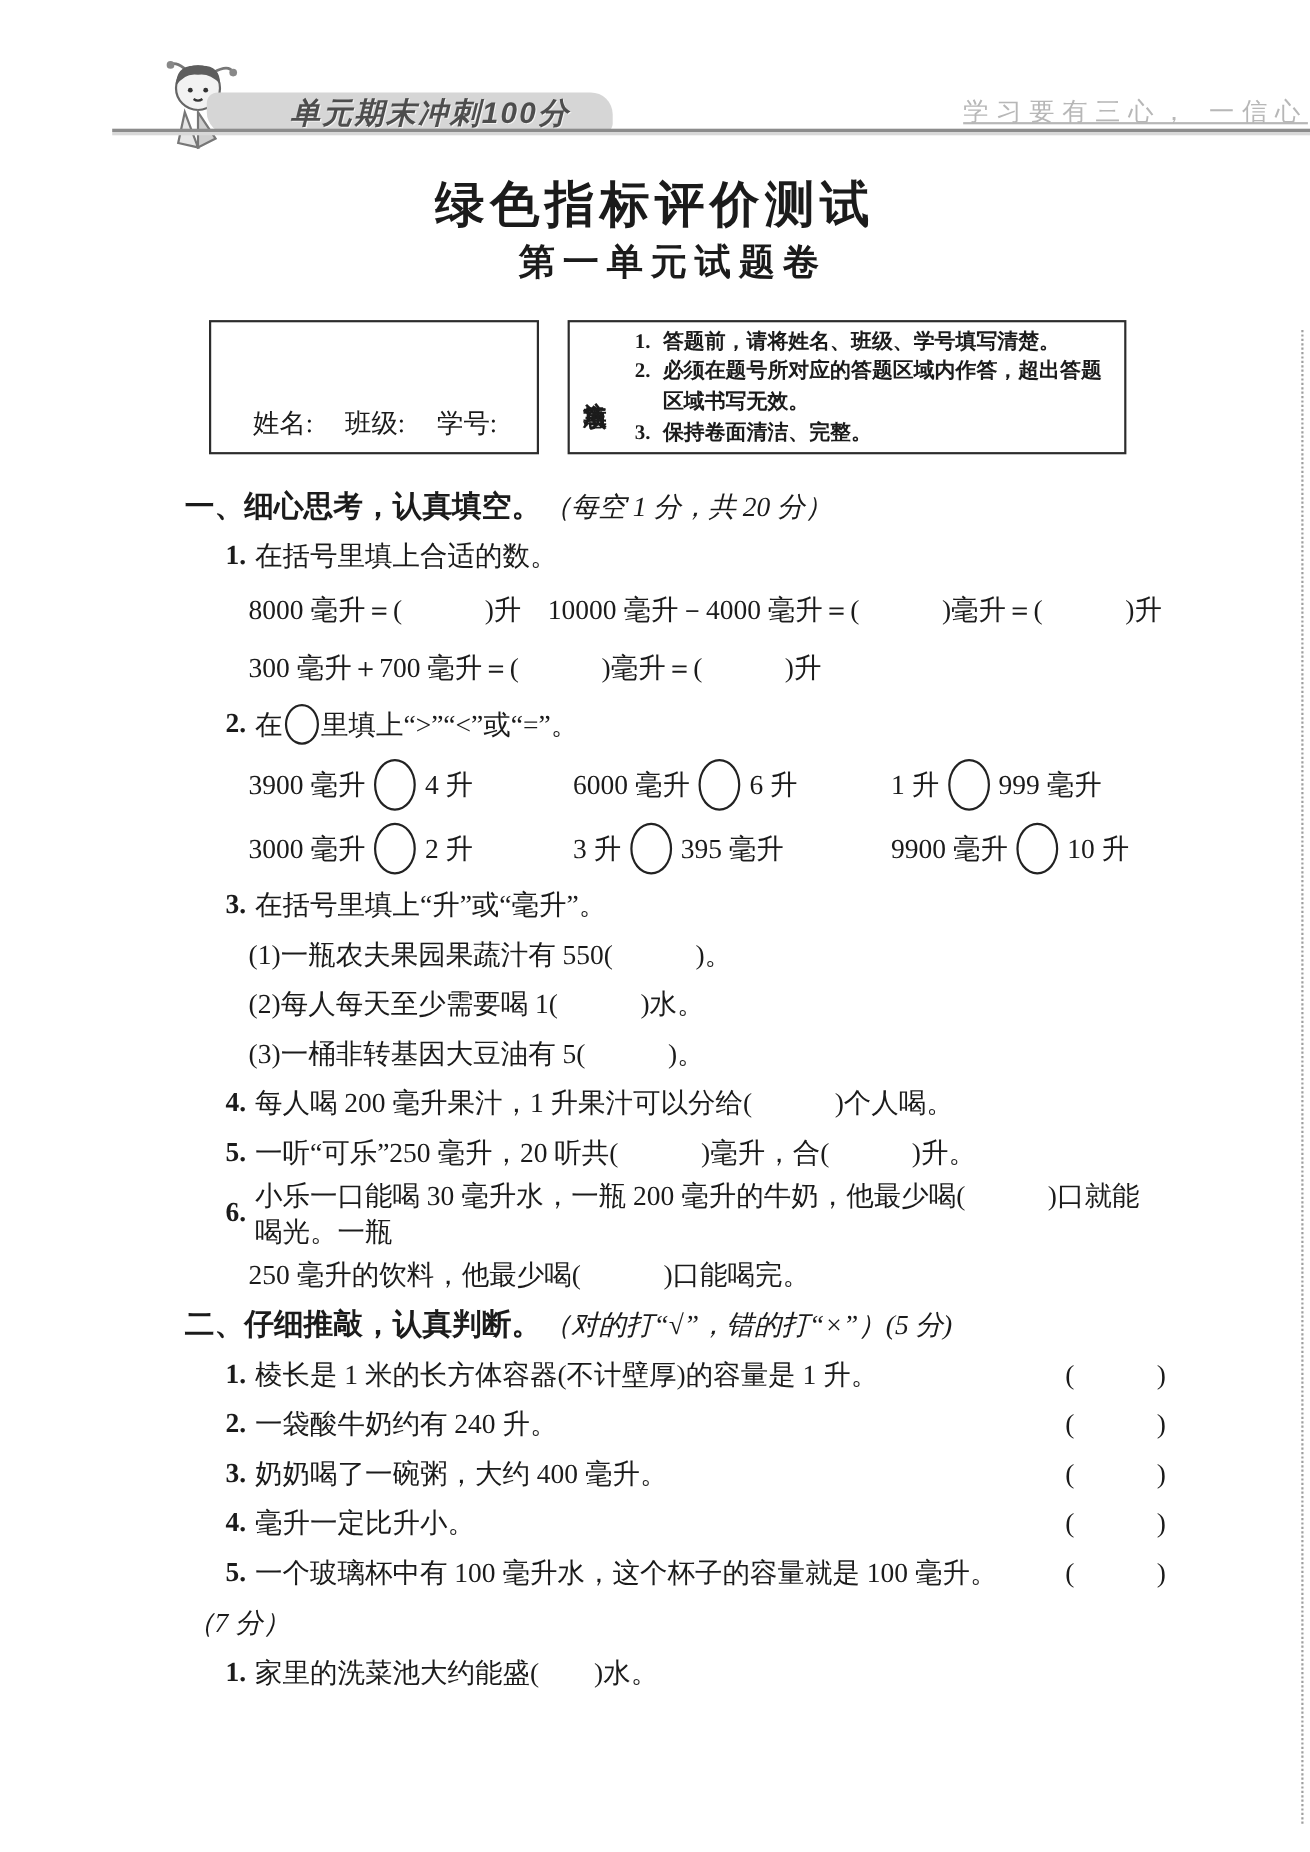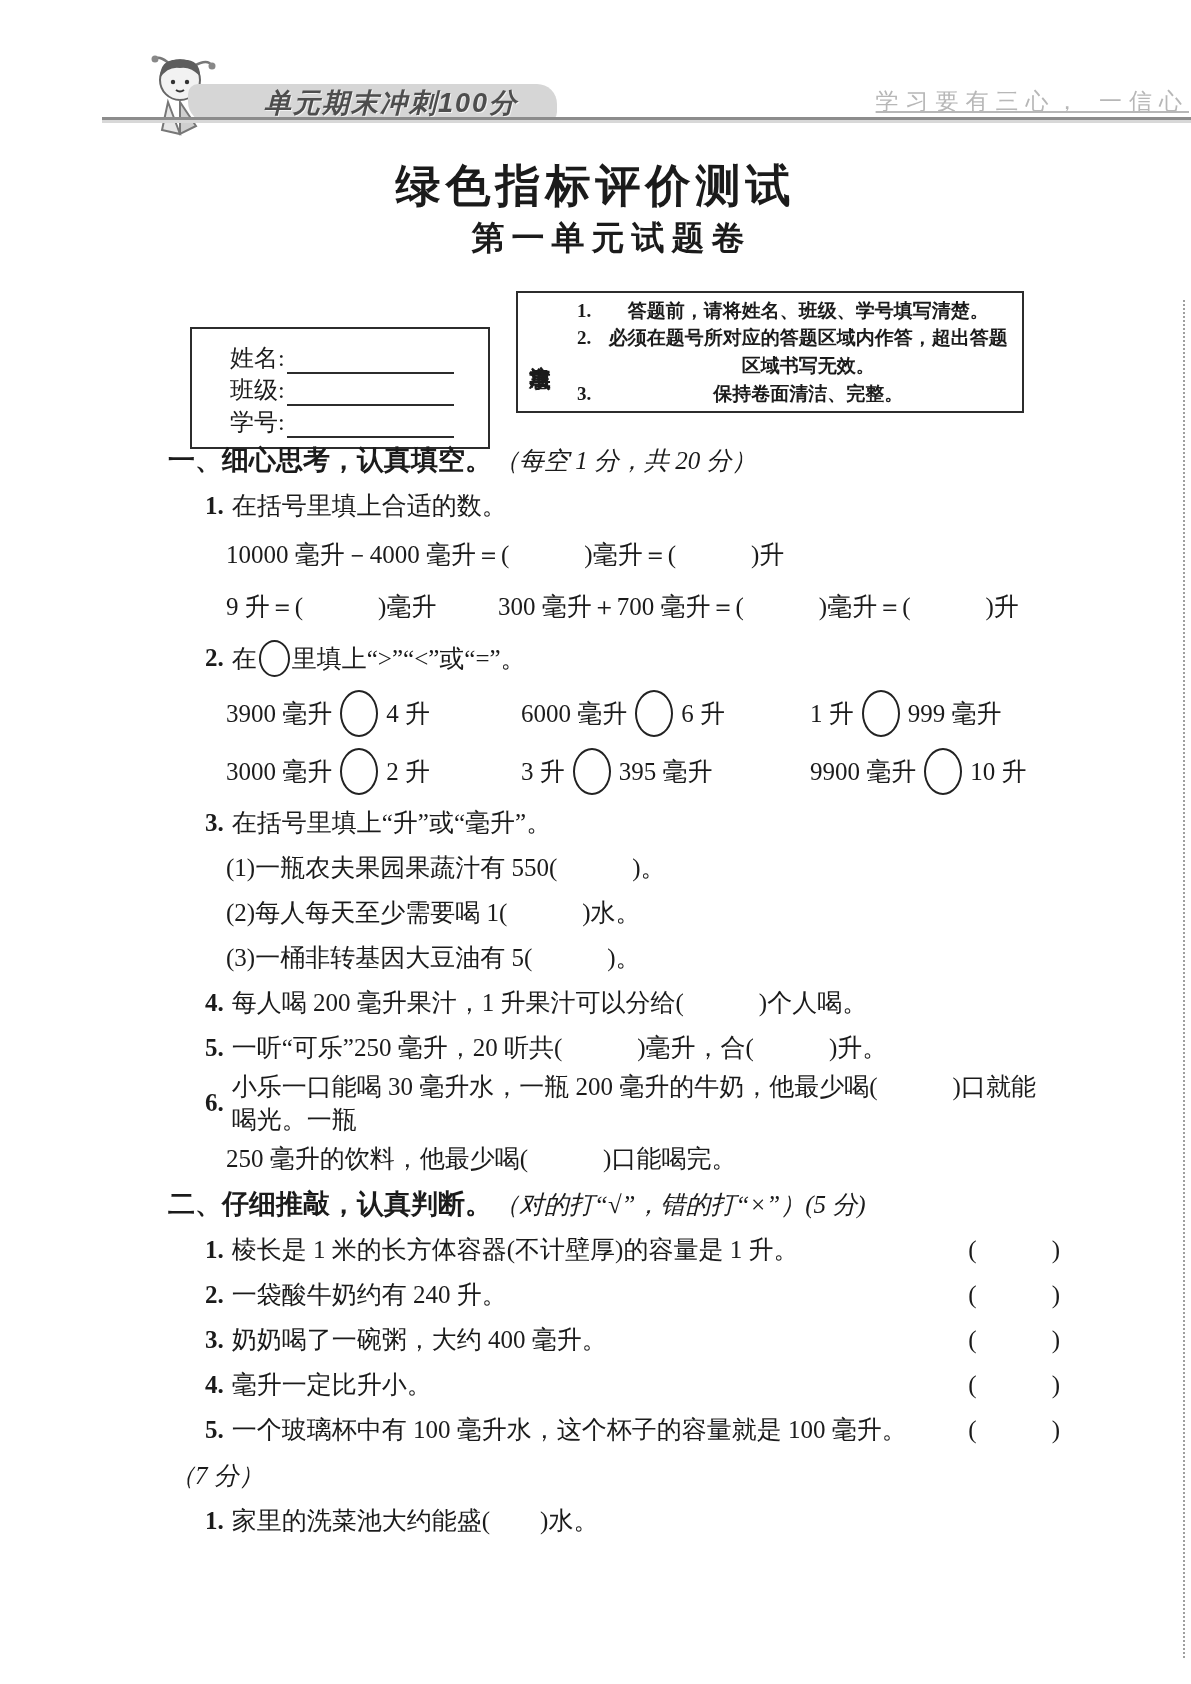--- a/index.html
+++ b/index.html
@@ -23,35 +23,35 @@
   
   .title{position:absolute;top:156px;left:0;width:100%;text-align:center;
          font-size:45px;font-weight:bold;letter-spacing:5px;}
   .subtitle{position:absolute;top:216px;left:16px;width:100%;text-align:center;
             font-family:Liberation Sans, sans-serif;
             font-size:33px;font-weight:bold;letter-spacing:7px;}
 
   
   .stu-box{position:absolute;left:190px;top:291px;width:300px;height:122px;
            border:2px solid #2c2c2c;padding:14px 34px 10px 38px;box-sizing:border-box;
-           display:flex;flex-direction:column;justify-content:center;margin-top:36px;}
+           display:flex;flex-direction:row;justify-content:space-between;}
   .stu-row{display:flex;align-items:flex-end;font-size:24px;}
   .stu-label{flex:none;}
   .uline{flex:1;border-bottom:2px solid #2c2c2c;height:24px;margin-left:2px;}
 
   .notice-box{position:absolute;left:516px;top:291px;width:508px;height:122px;
               border:2px solid #2c2c2c;box-sizing:border-box;
               display:flex;align-items:center;padding-left:12px;}
   .notice-label{writing-mode:vertical-rl;text-orientation:upright;
                 font-family:"Liberation Sans","DejaVu Sans",sans-serif;
                 font-weight:bold;font-size:21px;line-height:1;letter-spacing:2px;flex:none;}
   .notice-items{flex:1;padding:2px 8px 2px 26px;font-size:19px;line-height:1.45;font-weight:bold;}
   .notice-item{display:flex;}
   .notice-num{flex:none;width:1.35em;}
-  .notice-text{flex:1;text-align:center;}
+  .notice-text{flex:1;}
 
   
   .content{position:absolute;left:168px;top:437px;width:892px;font-size:25px;}
   .line{display:flex;align-items:center;min-height:45px;}
   .tall{min-height:52px;}
   .xtall{min-height:58px;}
   .ind1{margin-left:37px;}
   .ind2{margin-left:58px;}
   .sec-head{font-family:"Liberation Sans","DejaVu Sans",sans-serif;
             font-weight:bold;font-size:27px;min-height:46px;}
@@ -135,24 +135,24 @@
     <div class="line sec-head">
       <span>一、细心思考，认真填空。</span>
       <span class="sec-note">（每空 1 分，共 20 分）</span>
     </div>
 
     <div class="line ind1">
       <span class="qnum">1.</span>
       <span>在括号里填上合适的数。</span>
     </div>
     <div class="line tall ind2">
+      <span class="col-a">8000 毫升＝(　　　)升</span>
       <span>10000 毫升－4000 毫升＝(　　　)毫升＝(　　　)升</span>
     </div>
     <div class="line tall ind2">
-      <span class="col-a">9 升＝(　　　)毫升</span>
       <span>300 毫升＋700 毫升＝(　　　)毫升＝(　　　)升</span>
     </div>
 
     <div class="line tall ind1">
       <span class="qnum">2.</span>
       <span>在</span>
       <span class="circ small"></span>
       <span>里填上“&gt;”“&lt;”或“=”。</span>
     </div>
     <div class="line xtall ind2">

